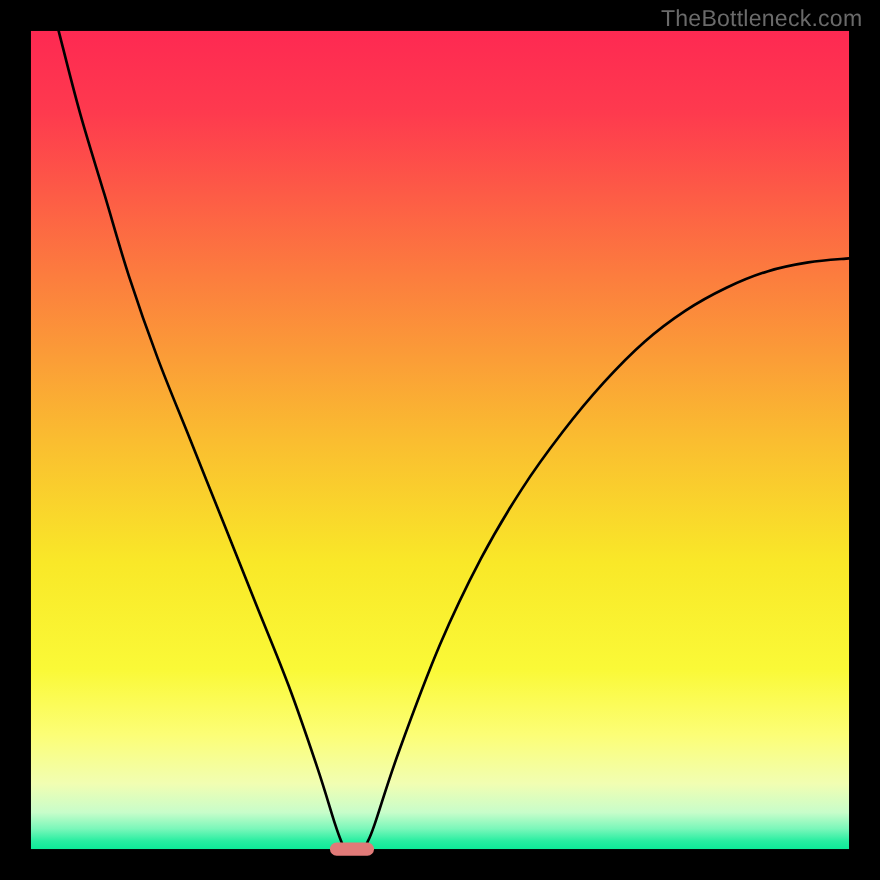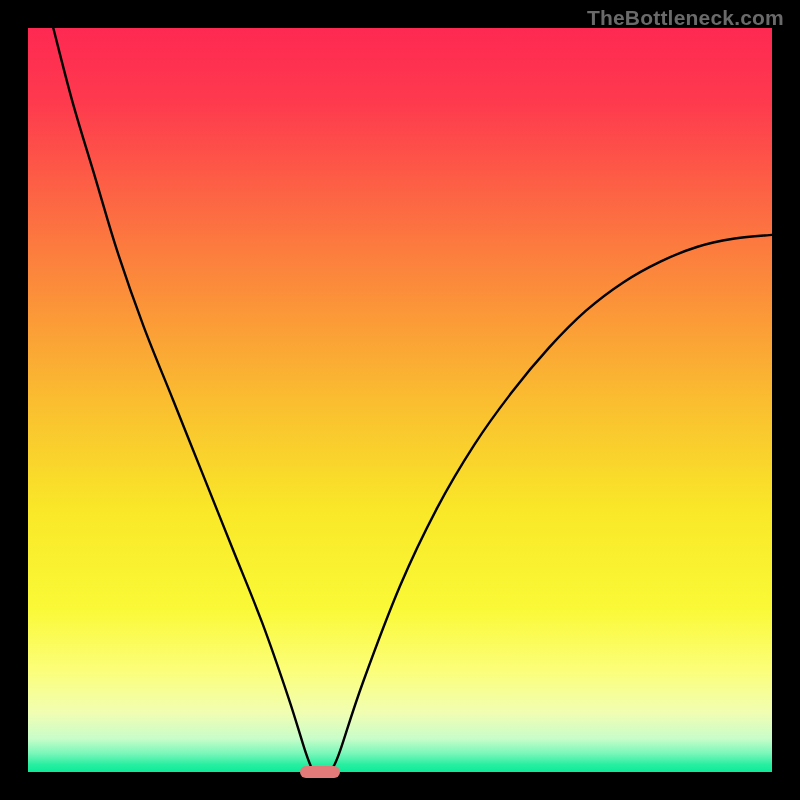--- a/index.html
+++ b/index.html
@@ -14,21 +14,21 @@
     position: relative;
     font-family: Arial, Helvetica, sans-serif;
     overflow: hidden;
   }
   .watermark {
     position: absolute;
     top: 6px;
     right: 16px;
     color: #6a6a6a;
     font-size: 21px;
-    font-weight: 700;
+    font-weight: 400;
     z-index: 10;
     letter-spacing: 0.2px;
   }
   .plot-area {
     position: absolute;
     left: 28px;
     top: 28px;
     width: 744px;
     height: 744px;
   }

